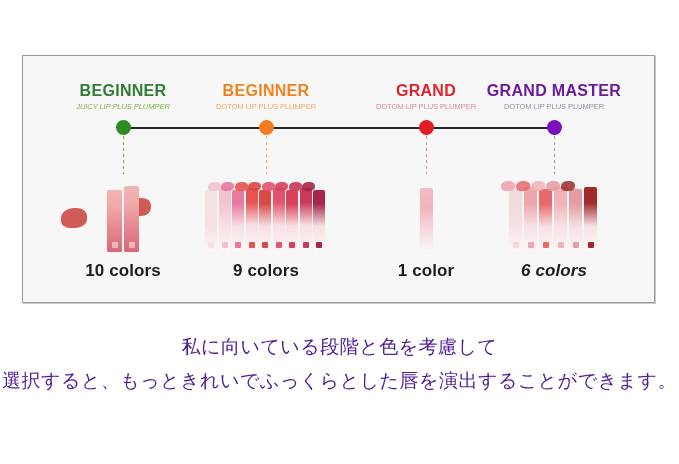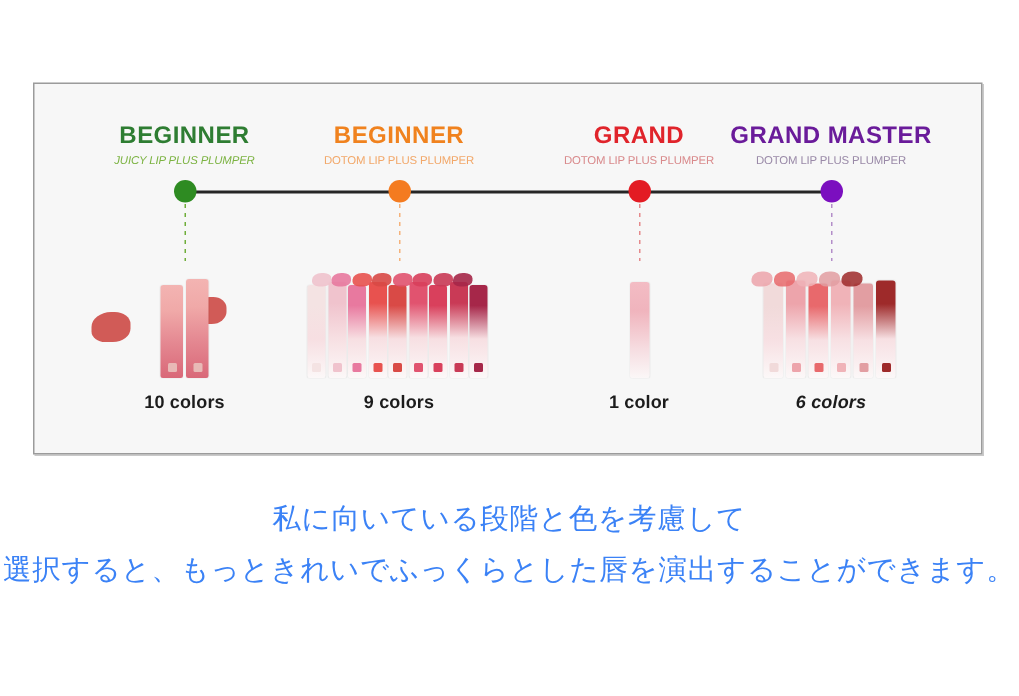--- a/index.html
+++ b/index.html
@@ -112,21 +112,21 @@
     text-align: center;
   }
   .product-stage-wrap {
     height: 78px;
     display: flex;
     align-items: flex-end;
     justify-content: center;
     gap: 0px;
   }
   .count-label {
-    font-size: 12px;
+    font-size: 17px;
     font-weight: bold;
     color: #1c1c1c;
     margin-top: 9px;
     letter-spacing: 0.1px;
   }
 
   
   .tube {
     position: relative;
     width: 11px;
@@ -148,21 +148,21 @@
     filter: blur(0.4px);
   }
 
   
   #caption {
     position: absolute;
     left: 0;
     top: 330px;
     width: 679px;
     text-align: center;
-    color: #3b82f6;
+    color: #4c1d95;
   }
   .caption-line {
     font-size: 19px;
     line-height: 34px;
     letter-spacing: 0.5px;
     white-space: nowrap;
   }
 </style>
 </head>
 <body>

